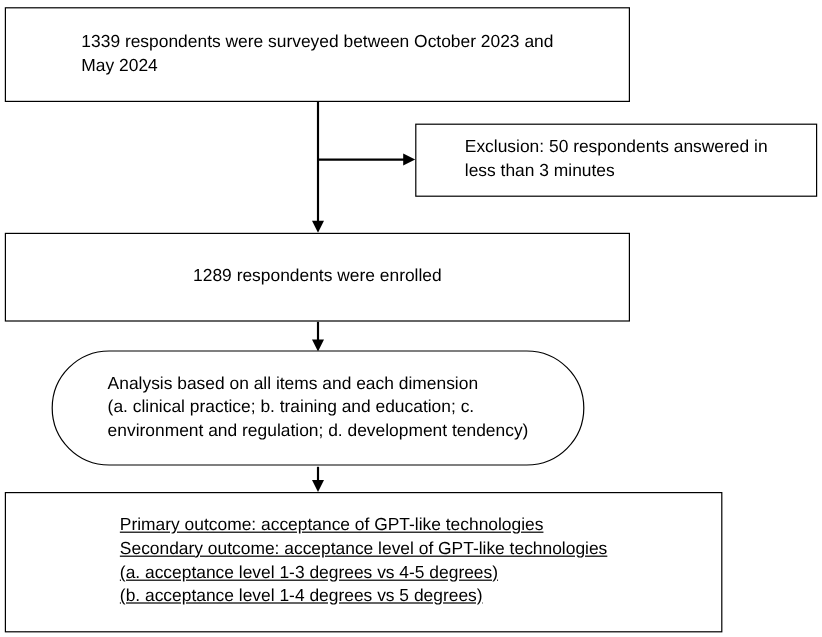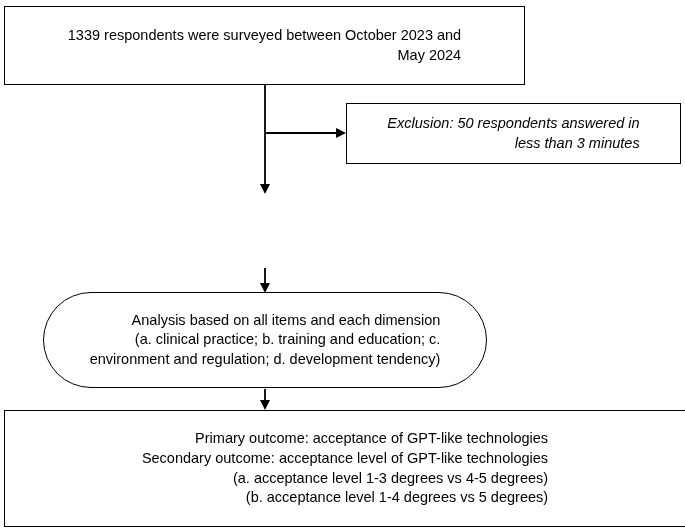--- a/index.html
+++ b/index.html
@@ -23,21 +23,21 @@
     height: 531px;
   }
   .node {
     position: absolute;
     box-sizing: border-box;
     border: 1.6px solid #000000;
     background: #ffffff;
     display: flex;
     align-items: center;
     justify-content: center;
-    text-align: right;
+    text-align: left;
     font-size: 14.5px;
     line-height: 1.35;
     padding: 12px 8px;
   }
   .node .txt {
     display: block;
     white-space: pre-line;
   }
 
   
@@ -45,40 +45,40 @@
     left: 4px;
     top: 6px;
     width: 521px;
     height: 79px;
   }
   #node-exclusion {
     left: 346px;
     top: 103px;
     width: 335px;
     height: 61px;
-    font-style: italic;
   }
   #node-enrolled {
     left: 4px;
     top: 194px;
     width: 521px;
     height: 74px;
   }
   #node-analysis {
     left: 43px;
     top: 292px;
     width: 444px;
     height: 96px;
     border-radius: 48px;
   }
   #node-outcome {
     left: 4px;
     top: 410px;
-    width: 682px;
+    width: 598px;
     height: 117px;
+    text-decoration: underline;
   }
 
   svg.connectors {
     position: absolute;
     left: 0;
     top: 0;
     width: 685px;
     height: 531px;
     pointer-events: none;
   }
@@ -106,20 +106,23 @@
   <div class="node" id="node-survey">
     <span class="txt">1339 respondents were surveyed between October 2023 and
 May 2024</span>
   </div>
 
   <div class="node" id="node-exclusion">
     <span class="txt">Exclusion: 50 respondents answered in
 less than 3 minutes</span>
   </div>
 
+  <div class="node" id="node-enrolled">
+    <span class="txt">1289 respondents were enrolled</span>
+  </div>
 
   <div class="node" id="node-analysis">
     <span class="txt">Analysis based on all items and each dimension
 (a. clinical practice; b. training and education; c.
 environment and regulation; d. development tendency)</span>
   </div>
 
   <div class="node" id="node-outcome">
     <span class="txt">Primary outcome: acceptance of GPT-like technologies
 Secondary outcome: acceptance level of GPT-like technologies

